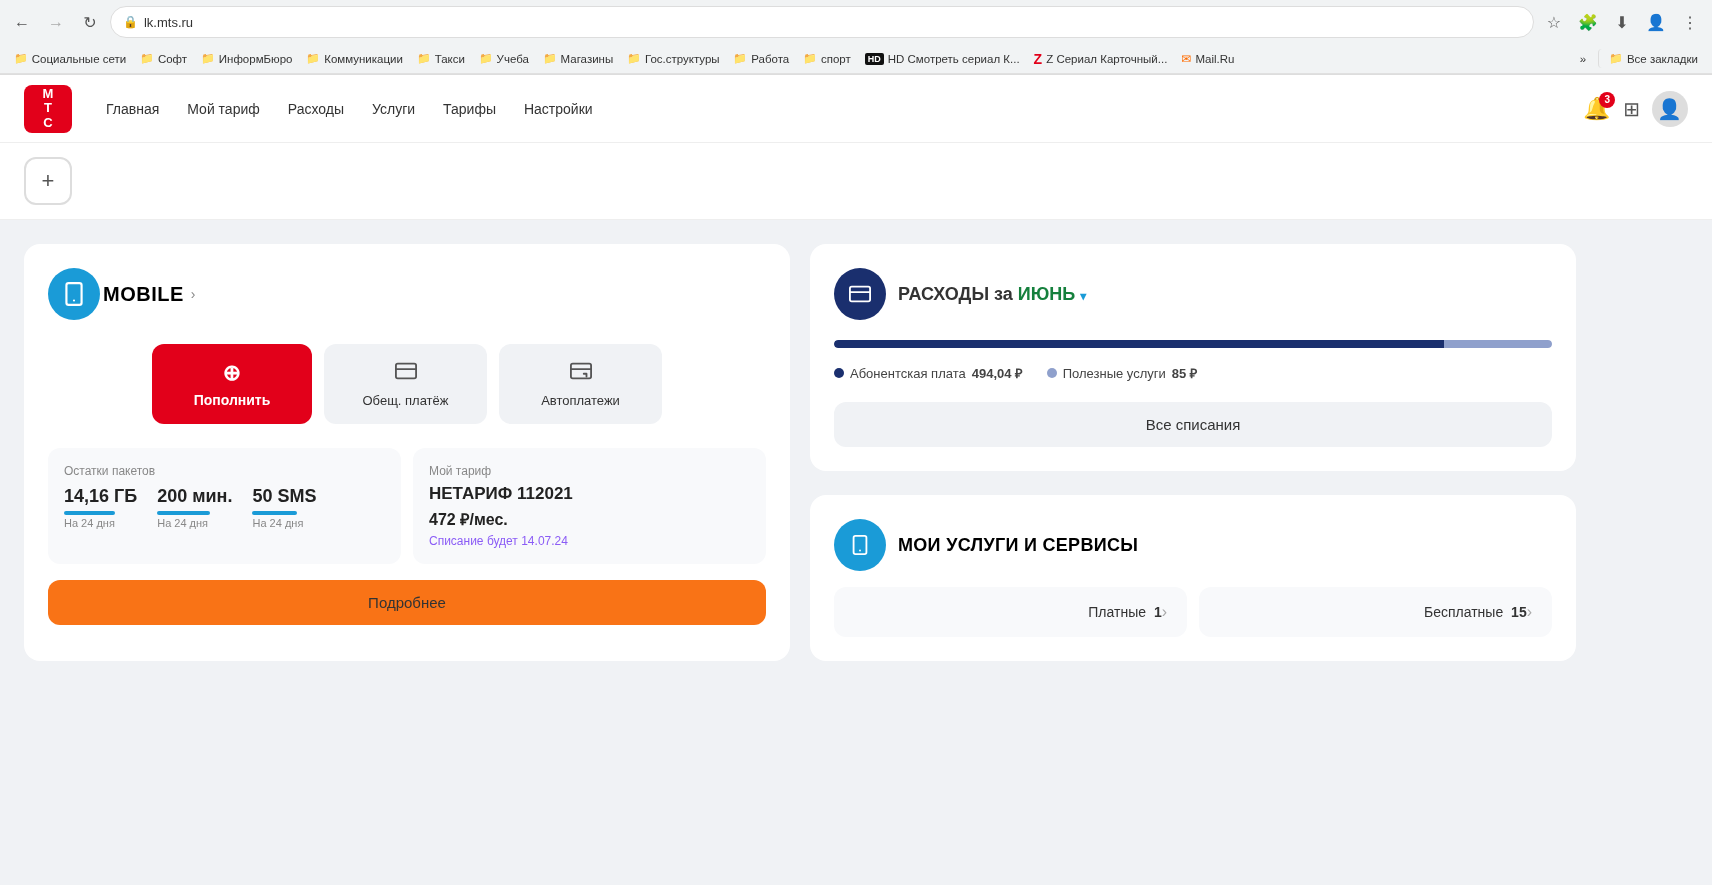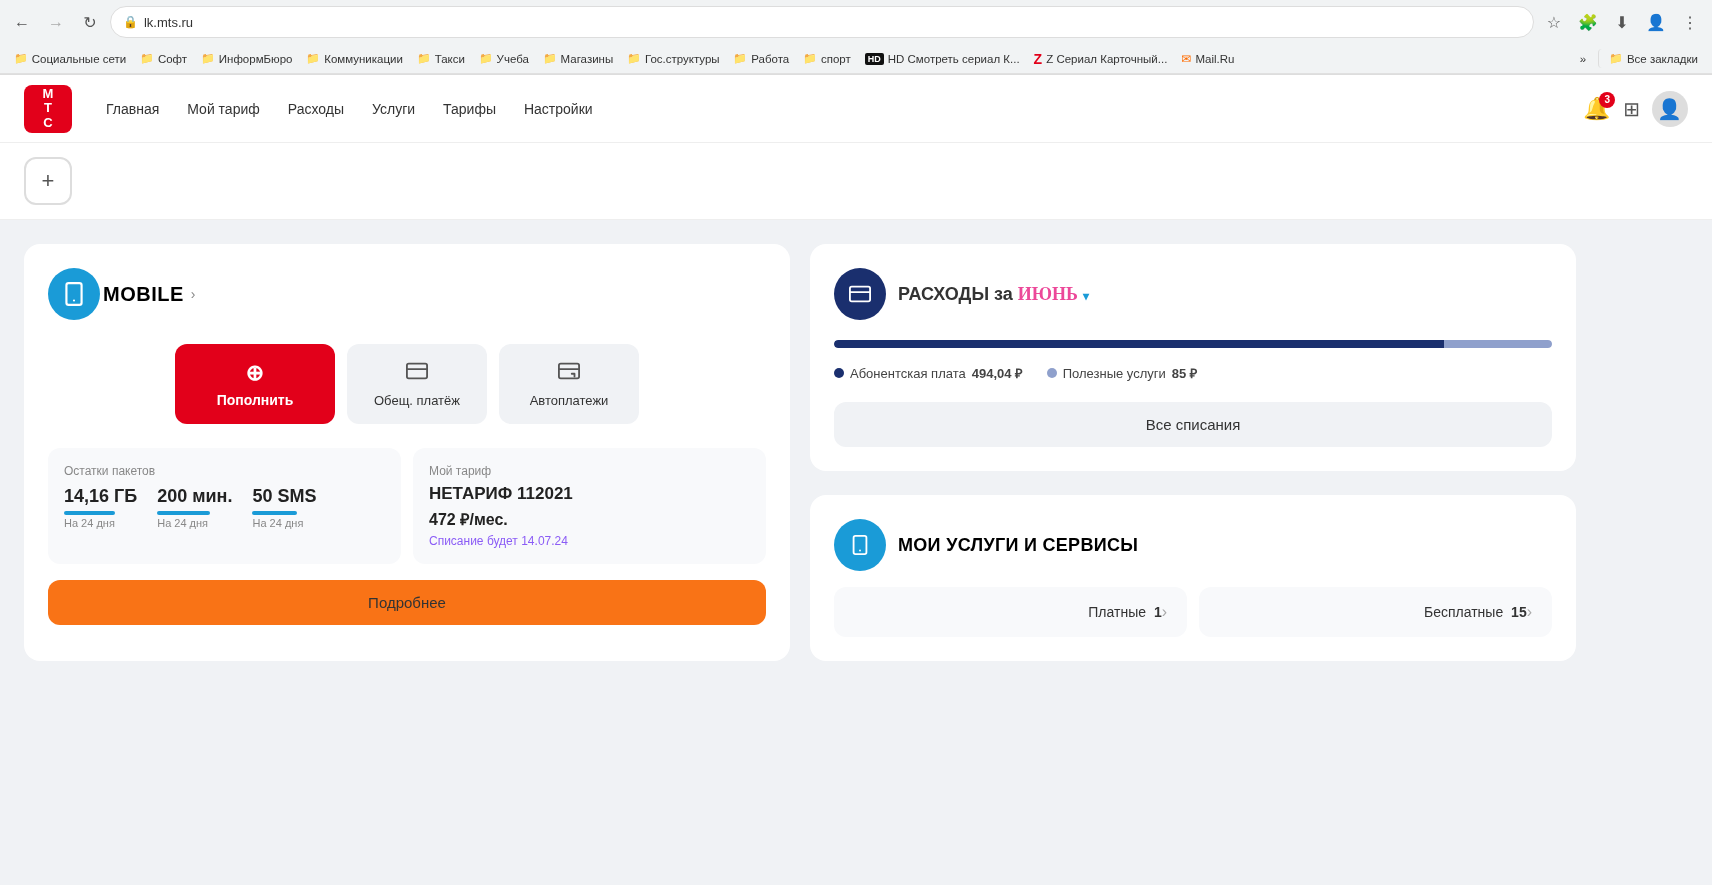--- a/index.html
+++ b/index.html
@@ -43,21 +43,21 @@
 
     
     .mobile-header { display: flex; align-items: center; gap: 3px; margin-bottom: 24px; }
     .mobile-icon-wrap { width: 52px; height: 52px; background: #1a9bd7; border-radius: 50%; display: flex; align-items: center; justify-content: center; color: white; font-size: 22px; }
     .mobile-title { font-size: 20px; font-weight: 700; letter-spacing: 0.5px; }
     .mobile-title-arrow { font-size: 14px; color: #888; margin-left: 4px; cursor: pointer; }
 
     .action-buttons { display: flex; gap: 12px; justify-content: center; margin-bottom: 24px; }
     .action-btn-red { background: #e2001a; color: white; border: none; border-radius: 12px; padding: 16px 28px; cursor: pointer; display: flex; flex-direction: column; align-items: center; gap: 6px; font-size: 14px; font-weight: 600; width: 160px; }
     .action-btn-red .btn-icon { font-size: 22px; }
-    .action-btn-gray { background: #f0f2f5; color: #333; border: none; border-radius: 12px; padding: 16px 20px; cursor: pointer; display: flex; flex-direction: column; align-items: center; gap: 6px; font-size: 13px; font-weight: 500; width: 140px; }
+    .action-btn-gray { background: #f0f2f5; color: #333; border: none; border-radius: 12px; padding: 16px 20px; cursor: pointer; display: flex; flex-direction: column; align-items: center; gap: 6px; font-size: 13px; font-weight: 500; width: 163px; }
     .action-btn-gray .btn-icon { font-size: 20px; color: #555; }
 
     .info-section { display: grid; grid-template-columns: 1fr 1fr; gap: 12px; margin-bottom: 16px; }
     .info-box { background: #f8f9fb; border-radius: 12px; padding: 16px; }
     .info-box-title { font-size: 12px; color: #888; margin-bottom: 8px; }
     .packet-items { display: flex; gap: 20px; }
     .packet-item { }
     .packet-value { font-size: 18px; font-weight: 700; color: #222; }
     .packet-label { font-size: 11px; color: #888; margin-top: 2px; }
     .packet-bar { height: 4px; background: #1a9bd7; border-radius: 2px; margin-top: 4px; width: 70%; }
@@ -66,21 +66,21 @@
     .tariff-title { font-size: 17px; font-weight: 700; color: #222; margin-bottom: 4px; }
     .tariff-price { font-size: 16px; font-weight: 700; color: #222; }
     .tariff-next { font-size: 12px; color: #8b5cf6; margin-top: 4px; }
 
     .details-btn { width: 100%; background: #f97316; border: none; border-radius: 12px; padding: 14px; font-size: 15px; color: #333; cursor: pointer; font-weight: 500; }
 
     
     .expenses-header { display: flex; align-items: center; gap: 12px; margin-bottom: 20px; }
     .expenses-icon-wrap { width: 52px; height: 52px; background: #1a2f6e; border-radius: 50%; display: flex; align-items: center; justify-content: center; color: white; font-size: 20px; }
     .expenses-title { font-size: 18px; font-weight: 600; color: #333; }
-    .expenses-month { color: #ec4899; cursor: pointer; font-weight: 600; font-family: Liberation Serif, serif; }
+    .expenses-month { color: #15803d; cursor: pointer; font-weight: 600; }
     .expenses-amount { font-size: 42px; font-weight: 700; color: #111; margin-bottom: 16px; }
     .expenses-bar-wrap { height: 8px; border-radius: 4px; background: #e0e4f0; margin-bottom: 16px; overflow: hidden; display: flex; }
     .expenses-bar-main { height: 100%; background: #1a2f6e; border-radius: 4px 0 0 4px; }
     .expenses-bar-sec { height: 100%; background: #8fa0cc; border-radius: 0 4px 4px 0; }
     .expenses-legend { display: flex; gap: 24px; margin-bottom: 20px; flex-wrap: wrap; }
     .legend-item { display: flex; align-items: center; gap: 6px; font-size: 13px; color: #444; }
     .legend-dot { width: 10px; height: 10px; border-radius: 50%; flex-shrink: 0; }
     .all-charges-btn { width: 100%; background: #f0f2f5; border: none; border-radius: 12px; padding: 14px; font-size: 15px; color: #333; cursor: pointer; font-weight: 500; }
 
     

